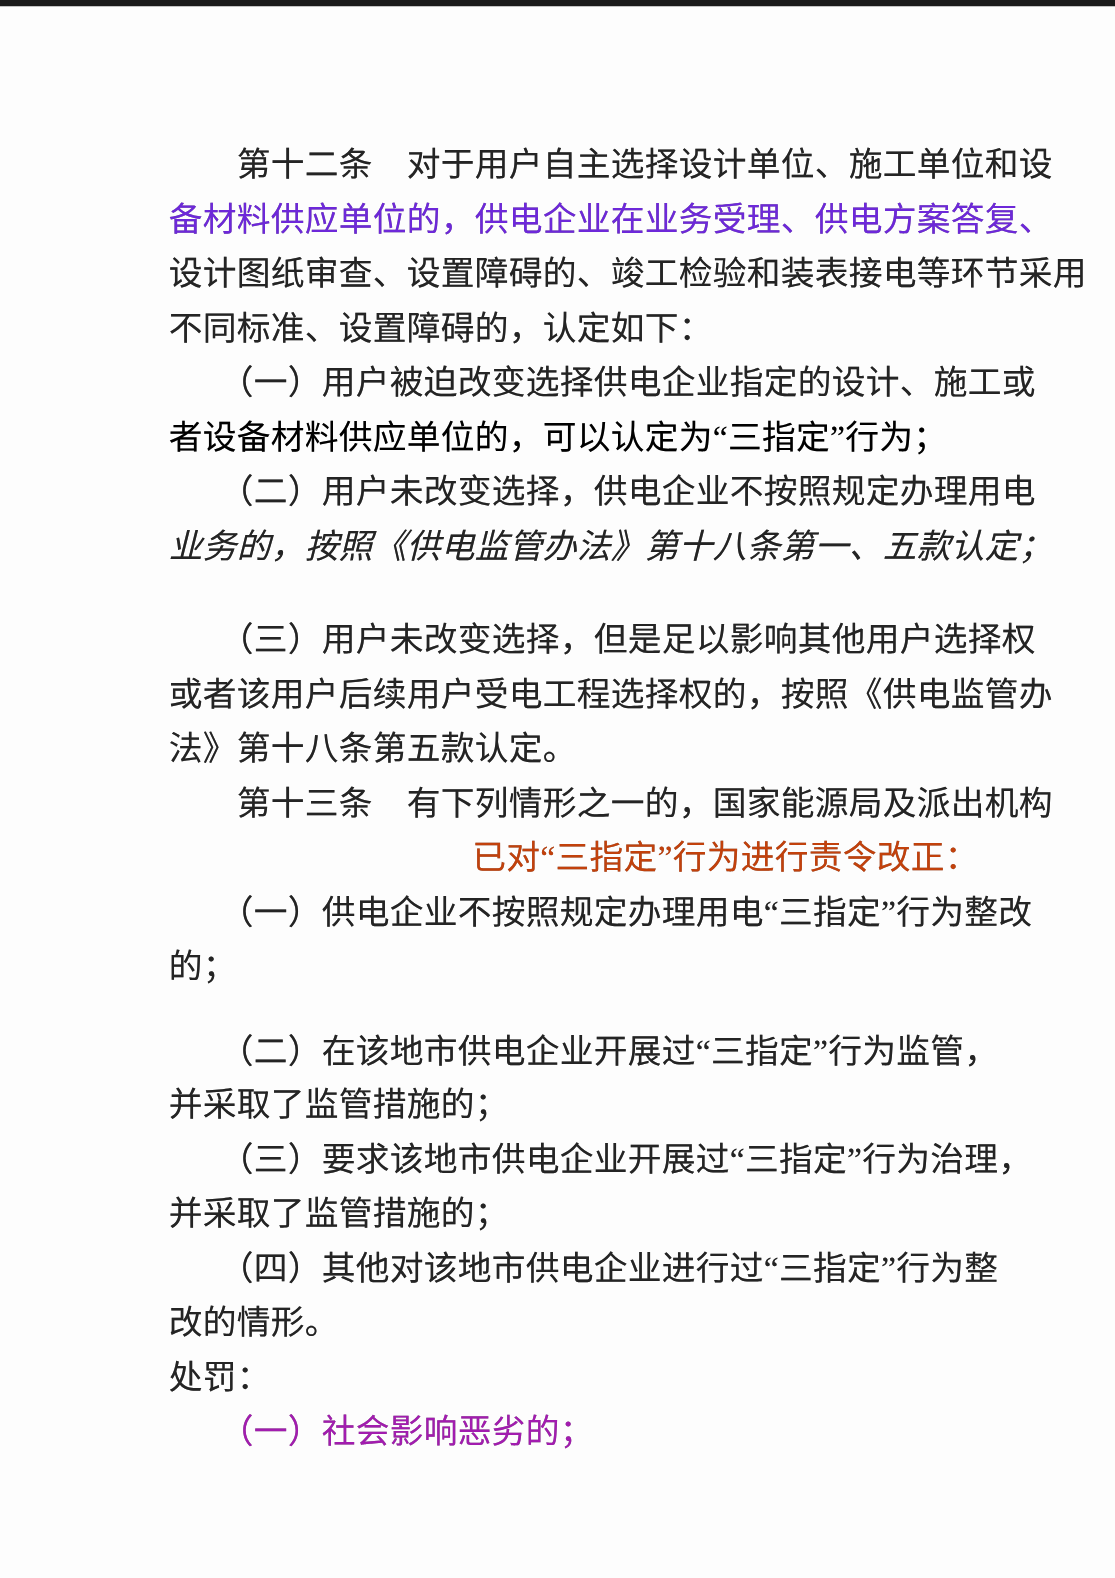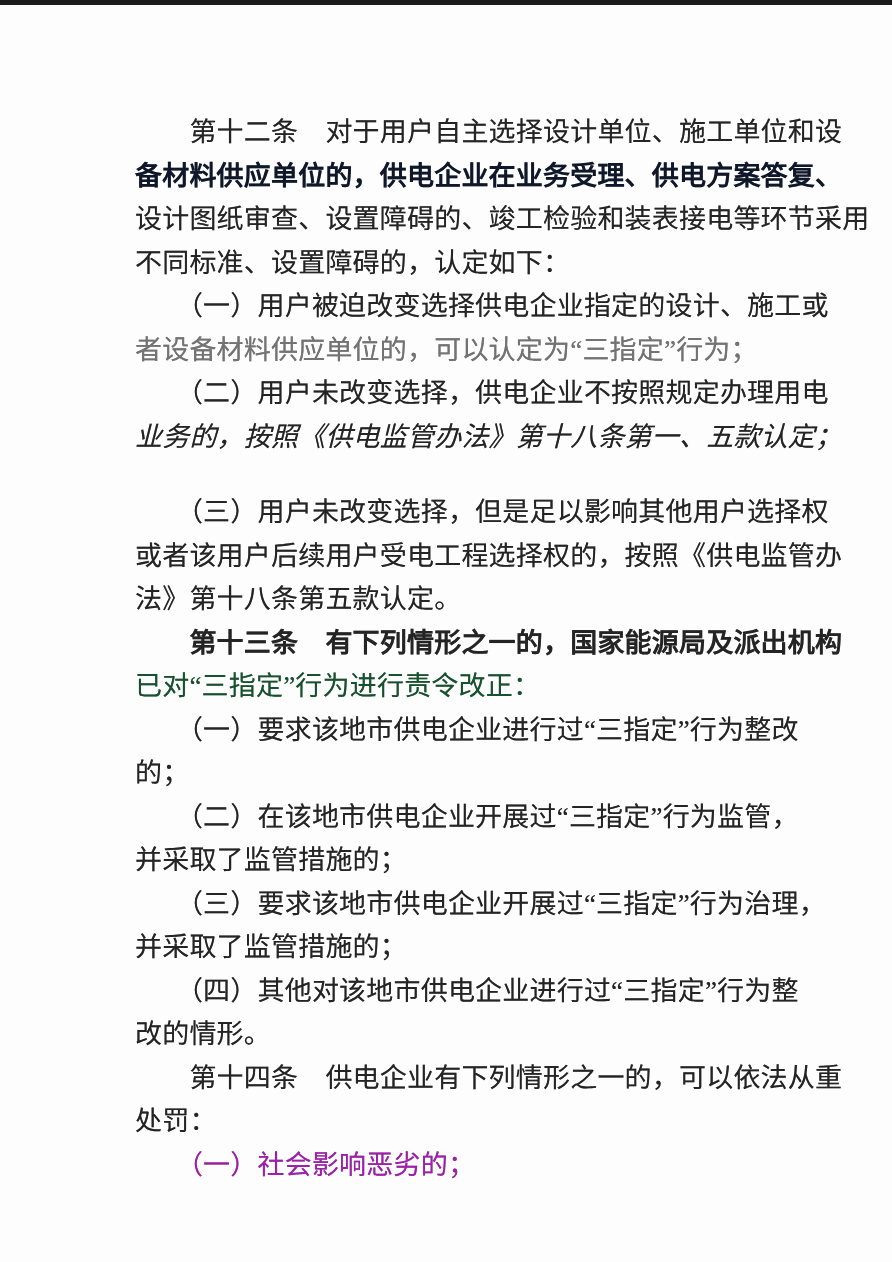--- a/index.html
+++ b/index.html
@@ -44,58 +44,57 @@
   }
 </style>
 </head>
 <body>
 
 <div class="page" style="background: rgb(253, 253, 253);">
   <div class="scan-edge" style="background: rgb(27, 27, 27);"></div>
   <div class="text-block">
       <div>
         <div class="line" style="color: rgb(36, 36, 36);">　　第十二条　对于用户自主选择设计单位、施工单位和设</div>
-        <div class="line" style="color: #0f172a; font-weight: bold;">备材料供应单位的，供电企业在业务受理、供电方案答复、</div>
+        <div class="line" style="color: #6d28d9;">备材料供应单位的，供电企业在业务受理、供电方案答复、</div>
         <div class="line" style="color: rgb(36, 36, 36);">设计图纸审查、设置障碍的、竣工检验和装表接电等环节采用</div>
         <div class="line" style="color: rgb(36, 36, 36);">不同标准、设置障碍的，认定如下：</div>
       </div>
       <div>
         <div class="line" style="color: rgb(36, 36, 36);">　　（一）用户被迫改变选择供电企业指定的设计、施工或</div>
-        <div class="line" style="color: #737373;">者设备材料供应单位的，可以认定为“三指定”行为；</div>
+        <div class="line" style="color: #000000;">者设备材料供应单位的，可以认定为“三指定”行为；</div>
       </div>
       <div>
         <div class="line" style="color: rgb(36, 36, 36);">　　（二）用户未改变选择，供电企业不按照规定办理用电</div>
         <div class="line" style="color: rgb(36, 36, 36); font-style: italic;">业务的，按照《供电监管办法》第十八条第一、五款认定；</div>
       </div>
       <div>
         <div class="line" style="color: rgb(36, 36, 36); margin-top: 32px;">　　（三）用户未改变选择，但是足以影响其他用户选择权</div>
         <div class="line" style="color: rgb(36, 36, 36);">或者该用户后续用户受电工程选择权的，按照《供电监管办</div>
         <div class="line" style="color: rgb(36, 36, 36);">法》第十八条第五款认定。</div>
       </div>
       <div>
-        <div class="line" style="color: rgb(36, 36, 36); font-weight: bold;">　　第十三条　有下列情形之一的，国家能源局及派出机构</div>
-        <div class="line" style="color: #14532d;">已对“三指定”行为进行责令改正：</div>
+        <div class="line" style="color: rgb(36, 36, 36);">　　第十三条　有下列情形之一的，国家能源局及派出机构</div>
+        <div class="line" style="color: #c2410c; text-align: right;">已对“三指定”行为进行责令改正：</div>
       </div>
       <div>
-        <div class="line" style="color: rgb(36, 36, 36);">　　（一）要求该地市供电企业进行过“三指定”行为整改</div>
+        <div class="line" style="color: rgb(36, 36, 36);">　　（一）供电企业不按照规定办理用电“三指定”行为整改</div>
         <div class="line" style="color: rgb(36, 36, 36);">的；</div>
       </div>
       <div>
-        <div class="line" style="color: rgb(36, 36, 36);">　　（二）在该地市供电企业开展过“三指定”行为监管，</div>
+        <div class="line" style="color: rgb(36, 36, 36); margin-top: 24px;">　　（二）在该地市供电企业开展过“三指定”行为监管，</div>
         <div class="line" style="color: rgb(36, 36, 36);">并采取了监管措施的；</div>
       </div>
       <div>
         <div class="line" style="color: rgb(36, 36, 36);">　　（三）要求该地市供电企业开展过“三指定”行为治理，</div>
         <div class="line" style="color: rgb(36, 36, 36);">并采取了监管措施的；</div>
       </div>
       <div>
         <div class="line" style="color: rgb(36, 36, 36);">　　（四）其他对该地市供电企业进行过“三指定”行为整</div>
         <div class="line" style="color: rgb(36, 36, 36);">改的情形。</div>
       </div>
       <div>
-        <div class="line" style="color: rgb(36, 36, 36);">　　第十四条　供电企业有下列情形之一的，可以依法从重</div>
         <div class="line" style="color: rgb(36, 36, 36);">处罚：</div>
       </div>
       <div>
         <div class="line" style="color: #a21caf;">　　（一）社会影响恶劣的；</div>
       </div>
     </div>
 </div>
 
 </body></html>

